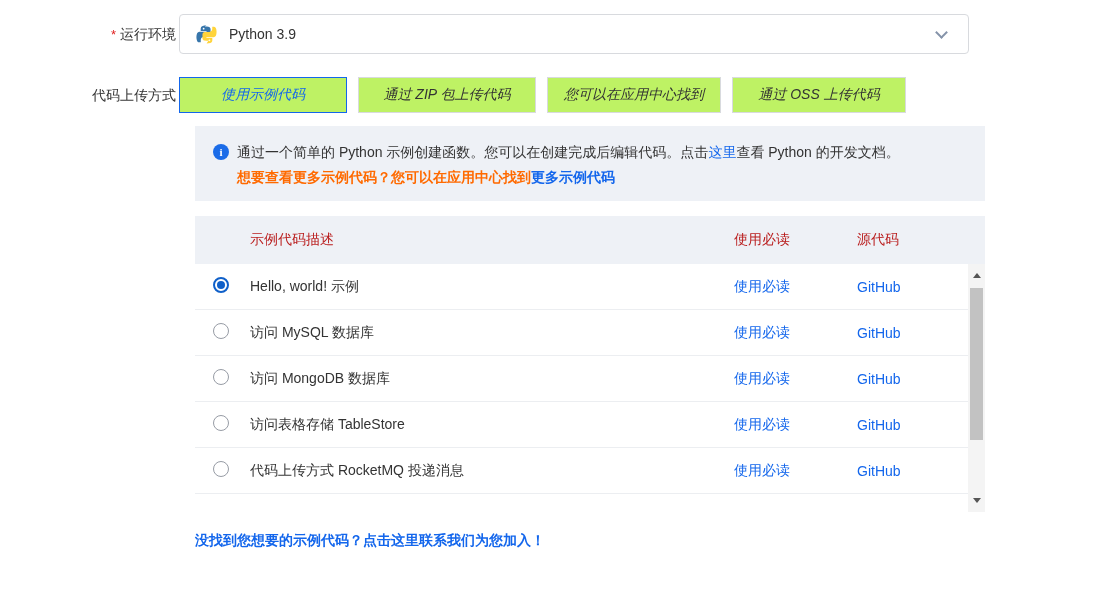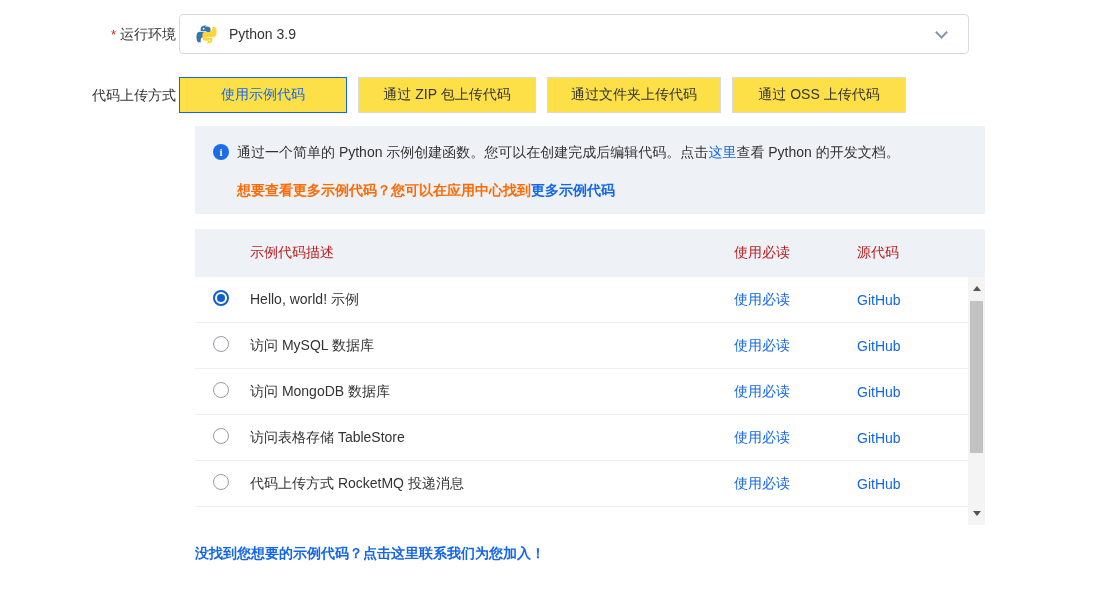--- a/index.html
+++ b/index.html
@@ -19,33 +19,33 @@
     background:#fff; display:flex; align-items:center; padding:0 16px; cursor:pointer; }
   .select-box .py-icon { width:21px; height:21px; margin-right:12px; flex:0 0 21px; }
   .select-value { font-size:14px; color:#333; flex:1; }
   .chevron { width:9px; height:9px; border-right:2px solid #8593a9; border-bottom:2px solid #8593a9;
     transform:rotate(45deg); margin-right:6px; margin-top:-4px; }
 
   
   .row-tabs { margin-top:22px; }
   .row-tabs .label-col { line-height:36px; }
   .tabs { display:flex; gap:11px; }
-  .tab { height:36px; background:#fde047; border:1px solid #d8dade; font-size:14px; color:#333;
-    display:flex; align-items:center; justify-content:center; cursor:pointer; padding:0 10px; }
+  .tab { height:36px; background:#bef264; border:1px solid #d8dade; font-size:14px; color:#333;
+    display:flex; align-items:center; justify-content:center; cursor:pointer; padding:0 10px;font-style:italic; }
   .tab.w1{ width:168px; } .tab.w2{ width:178px; } .tab.w3{ width:174px; } .tab.w4{ width:174px; }
   .tab.selected { border:1px solid #1366ec; color:#1366ec; }
 
   
   .info-box { margin:13px 0 0 195px; width:790px; background:#eef1f6; padding:15px 18px 14px 18px; }
   .info-line1 { font-size:14px; color:#333; line-height:22px; display:flex; align-items:flex-start; }
   .info-icon { width:16px; height:16px; border-radius:50%; background:#1b6ce8; color:#fff;
     font-size:11px; font-weight:bold; font-family:"Liberation Serif",serif;
     display:inline-flex; align-items:center; justify-content:center; margin:3px 8px 0 0; flex:0 0 16px; }
   .link { color:#1366ec; text-decoration:none; cursor:pointer; }
-  .info-line2 { margin-top:17px; margin-left:24px; font-size:14px; font-weight:bold; line-height:20px; }
+  .info-line2 { margin-top:4px; margin-left:24px; font-size:14px; font-weight:bold; line-height:20px; }
   .orange-text { color:#ff6a00; }
 
   
   .sample-table { margin:15px 0 0 195px; width:790px; }
   .t-header { height:48px; background:#eef1f6; display:flex; align-items:center; font-size:14px; color:#b91c1c; }
   .col-radio { width:55px; padding-left:18px; flex:0 0 55px; }
   .col-desc  { width:484px; flex:0 0 484px; }
   .col-readme{ width:123px; flex:0 0 123px; }
   .col-src   { flex:1; }
   .t-body { position:relative; height:248px; overflow:hidden; }
@@ -95,21 +95,21 @@
     </div>
   </div>
 
   
   <div class="form-row row-tabs">
     <div class="label-col">代码上传方式</div>
     <div class="content-col">
       <div class="tabs">
         <button class="tab w1 selected">使用示例代码</button>
         <button class="tab w2">通过 ZIP 包上传代码</button>
-        <button class="tab w3">通过文件夹上传代码</button>
+        <button class="tab w3">您可以在应用中心找到</button>
         <button class="tab w4">通过 OSS 上传代码</button>
       </div>
     </div>
   </div>
 
   
   <div class="info-box">
     <div class="info-line1">
       <span class="info-icon">i</span>
       <span>

